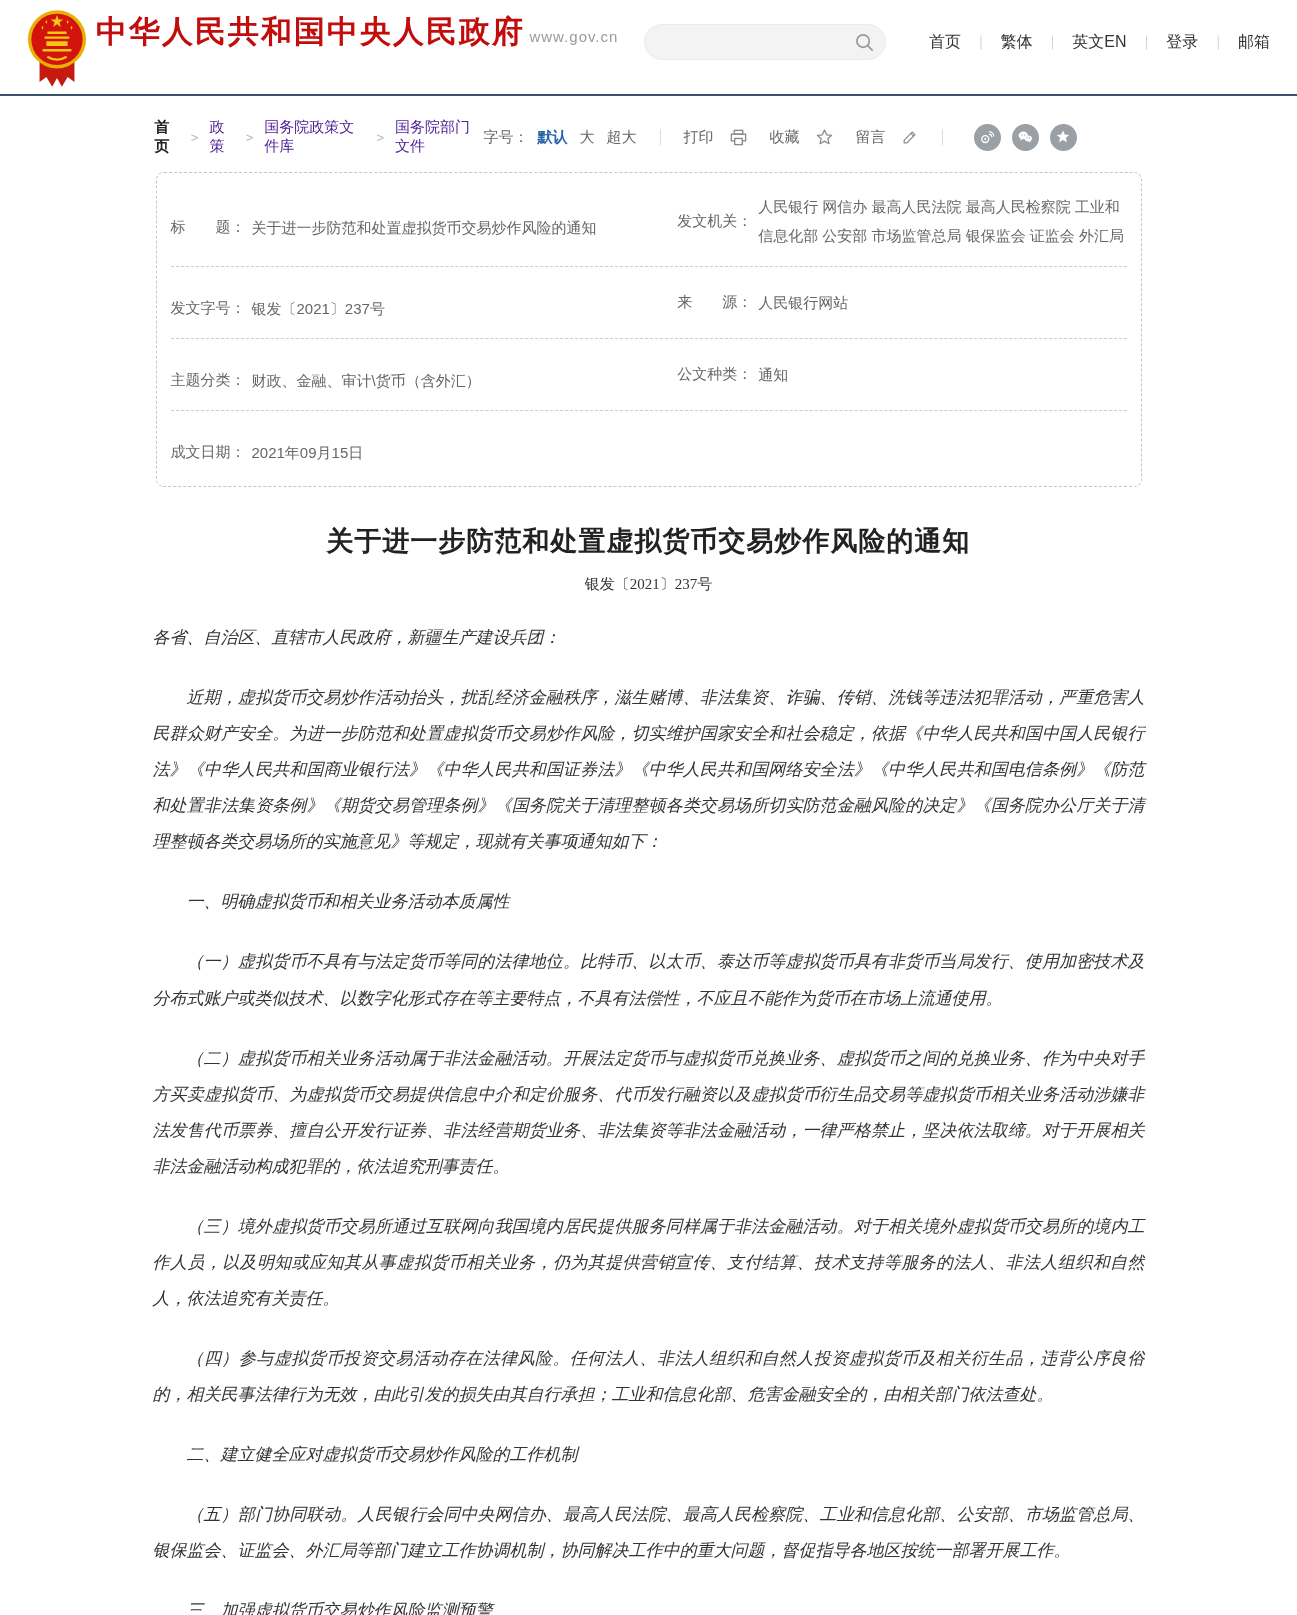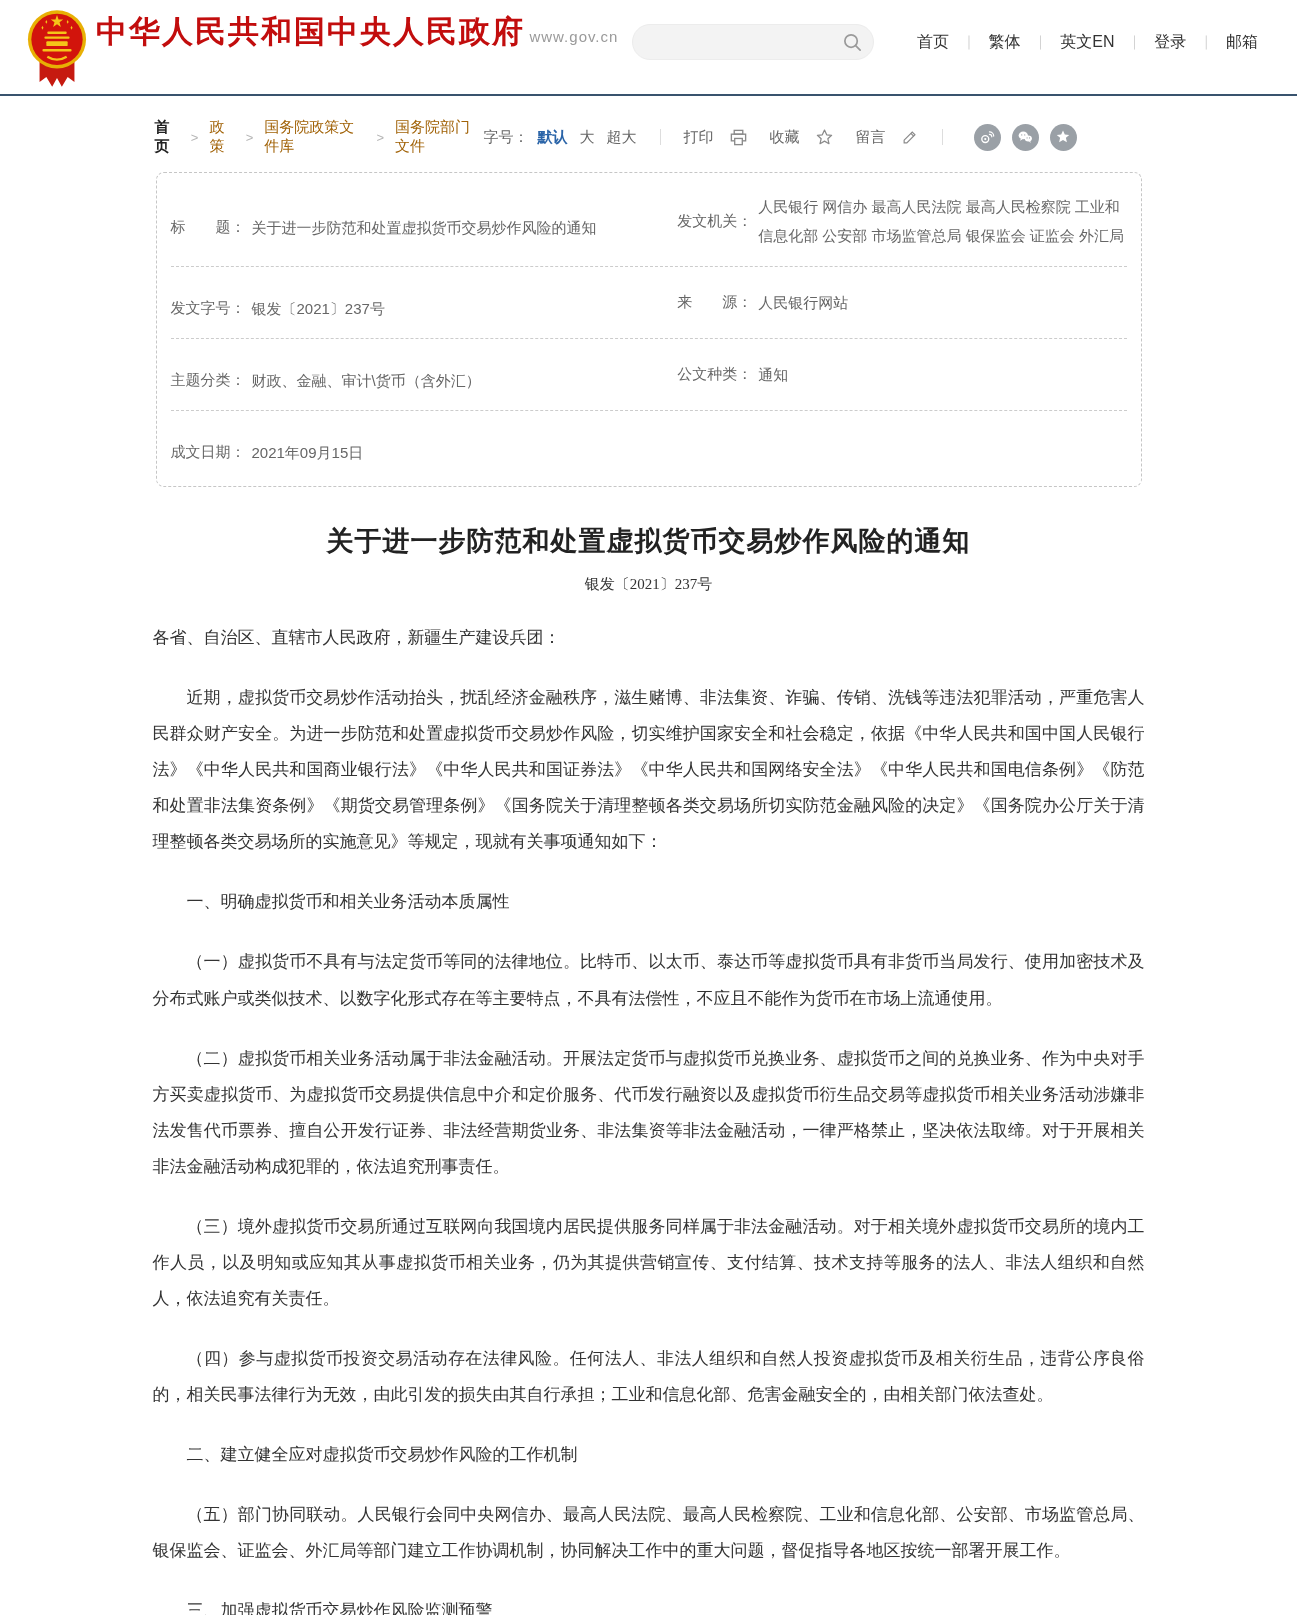--- a/index.html
+++ b/index.html
@@ -3,39 +3,39 @@
 <meta charset="utf-8">
 <style>
   * { box-sizing: border-box; }
   html,body { margin:0; padding:0; background:#fff; }
   body {
     width:1297px; margin:0 auto;
     font-family:"Liberation Sans","DejaVu Sans",sans-serif;
     color:#333;
   }
   
-  .site-header { padding:8px 26px 0 26px; height:96px; display:flex; align-items:flex-start; justify-content:space-between; border-bottom:2px solid #39536e; }
+  .site-header { padding:8px 14px 0 26px; height:96px; display:flex; align-items:flex-start; justify-content:space-between; border-bottom:2px solid #39536e; }
   .logo-wrap { display:flex; align-items:flex-start; gap:8px; }
   .emblem { width:62px; height:82px; flex:0 0 auto; }
   .site-text { padding-top:6px; }
   .site-title { font-size:31px; font-weight:700; color:#c20d0d; letter-spacing:2px; line-height:1.15; }
   .site-url { font-size:15px; color:#9a9a9a; letter-spacing:1px; margin-top:3px; }
   .header-right { display:flex; align-items:center; gap:30px; margin-top:16px; }
   .search-pill { width:242px; height:36px; background:#f3f3f3; border:1px solid #ececec; border-radius:18px; display:flex; align-items:center; padding:0 10px 0 16px; }
   .search-pill input { flex:1; border:none; outline:none; background:transparent; font-size:14px; color:#333; min-width:0; }
   .search-btn { display:inline-flex; align-items:center; cursor:pointer; }
   .top-nav { display:flex; align-items:center; font-size:16px; color:#333; white-space:nowrap; }
   .top-nav .nav-link { cursor:pointer; padding:0 13px; }
   .top-nav .nav-separator { color:#ccc; font-size:14px; }
   
   .main { width:1020px; margin:0 auto; padding-bottom:36px; }
   
   .crumb-row { display:flex; align-items:center; margin:22px 0 16px; font-size:15px; }
   .breadcrumb { display:flex; align-items:center; gap:11px; padding-left:16px; }
-  .breadcrumb .bc-link { color:#a16207; cursor:pointer; }
+  .breadcrumb .bc-link { color:#4c1d95; cursor:pointer; }
   .breadcrumb .bc-link.bc-home { color:#222; font-weight:700; }
   .breadcrumb .bc-sep { color:#b5b5b5; font-size:13px; }
   .toolbar { display:flex; align-items:center; margin-left:auto; margin-right:82px; color:#666; gap:9px; white-space:nowrap; }
   .fs-option { cursor:pointer; color:#666; }
   .fs-option.active { color:#2a64a8; font-weight:700; }
   .tb-divider { width:1px; height:16px; background:#ddd; margin:0 14px; }
   .tool-btn { display:inline-flex; align-items:center; gap:15px; cursor:pointer; color:#666; }
   .tool-btn svg { display:block; }
   .share-group { display:flex; align-items:center; gap:11px; margin-left:8px; }
   .share-circle { width:27px; height:27px; border-radius:50%; background:#9aa0a6; display:inline-flex; align-items:center; justify-content:center; cursor:pointer; }
@@ -46,21 +46,21 @@
   .meta-row + .meta-row { border-top:1px dashed #ccc; }
   .meta-cell { display:flex; align-items:center; }
   .meta-cell.left { flex:0 0 53%; padding-right:24px;margin-top:12px; }
   .meta-cell.right { flex:1; }
   .meta-label { white-space:pre; flex:0 0 auto; margin-right:6px; color:#666; }
   .meta-value { line-height:1.95; color:#666; }
   
   .doc-title { text-align:center; font-family:"Liberation Serif","DejaVu Serif",serif; font-weight:700; font-size:27px; color:#222; letter-spacing:1px; margin:36px 0 0; }
   .doc-number { text-align:center; font-family:"Liberation Serif","DejaVu Serif",serif; font-size:15px; color:#333; margin:16px 0 26px; }
   .doc-body { padding:0 14px; font-size:17px; line-height:2.12; text-align:justify; color:#333; }
-  .doc-body p { margin:0 0 13px; }
+  .doc-body p { margin:0 0 13px;font-style:italic; }
   .doc-body p.indent { text-indent:2em;margin-top:24px; }
 </style>
 </head>
 <body>
 
 <header class="site-header">
   <div class="logo-wrap">
     <span class="emblem">
       <svg viewBox="0 0 64 84" width="62" height="82">
         <path d="M14 50 L14 76 L21 71 L27 81 L32 72 L37 81 L43 71 L50 76 L50 50 Z" fill="#c61a10"></path>

